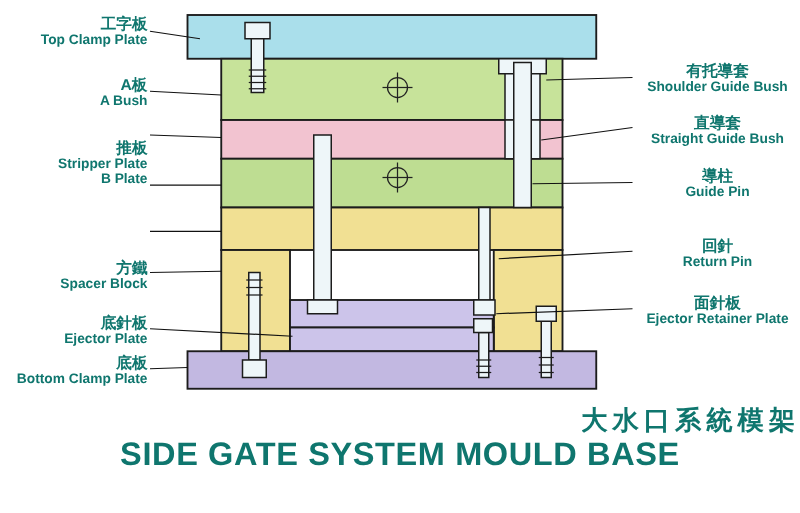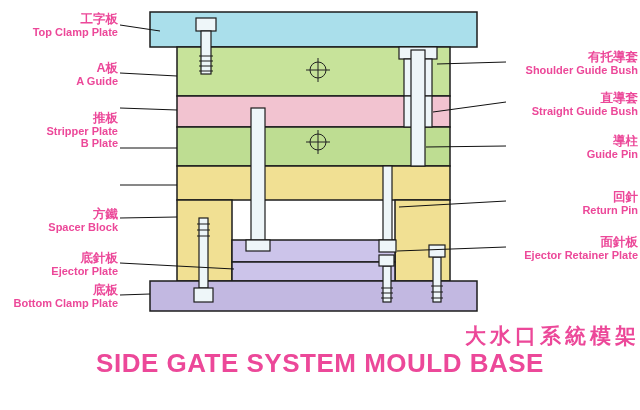--- a/index.html
+++ b/index.html
@@ -1,30 +1,30 @@
 <!DOCTYPE html>
 <html><head>
 <meta charset="utf-8">
 <style>
   html,body{margin:0;padding:0;background:#fff;}
   .stage{
     position:relative;width:640px;height:410px;background:#ffffff;
-    font-family:"Liberation Sans",sans-serif;overflow:hidden;color:#ec4899;
+    font-family:"Liberation Sans",sans-serif;overflow:hidden;color:#0f766e;
   }
   .stage svg{position:absolute;left:0;top:0;}
   svg .plate{stroke:#1c1c1c;stroke-width:1.5;}
   svg .part{stroke:#1c1c1c;stroke-width:1.2;fill:#eef6f9;}
   svg .leader{stroke:#111;stroke-width:1;}
   svg .mark{stroke:#222;stroke-width:1;fill:none;}
   svg .thread{stroke:#1c1c1c;stroke-width:1;}
   .label{position:absolute;font-weight:bold;}
   .label .zh{display:block;font-size:12.5px;line-height:14px;}
   .label .en{display:block;font-size:11px;line-height:13px;}
   .label.left{left:4px;width:114px;text-align:right;}
-  .label.right{left:510px;width:128px;text-align:right;}
+  .label.right{left:510px;width:128px;text-align:center;}
   .title-zh{position:absolute;top:322px;left:0;width:100%;text-align:right;
     font-size:21px;font-weight:bold;letter-spacing:4px;}
   .title-en{position:absolute;top:348px;left:0;width:100%;text-align:center;
     font-size:26px;font-weight:bold;letter-spacing:0.5px;}
 </style>
 </head>
 <body>
 
 <div class="stage">
 
@@ -99,21 +99,21 @@
     <line class="leader" x1="399" y1="207" x2="506" y2="201"></line>
     <line class="leader" x1="397" y1="251" x2="506" y2="247"></line>
   </svg>
 
   <div class="label left" style="top:12px">
     <span class="zh">工字板</span>
     <span class="en">Top Clamp Plate</span>
   </div>
   <div class="label left" style="top:61px">
     <span class="zh">A板</span>
-    <span class="en">A Guide</span>
+    <span class="en">A Bush</span>
   </div>
   <div class="label left" style="top:111px">
     <span class="zh">推板</span>
     <span class="en">Stripper Plate</span>
   </div>
   <div class="label left" style="top:137px">
     <span class="en">B Plate</span>
   </div>
   <div class="label left" style="top:251px">
     <span class="zh">底針板</span>

